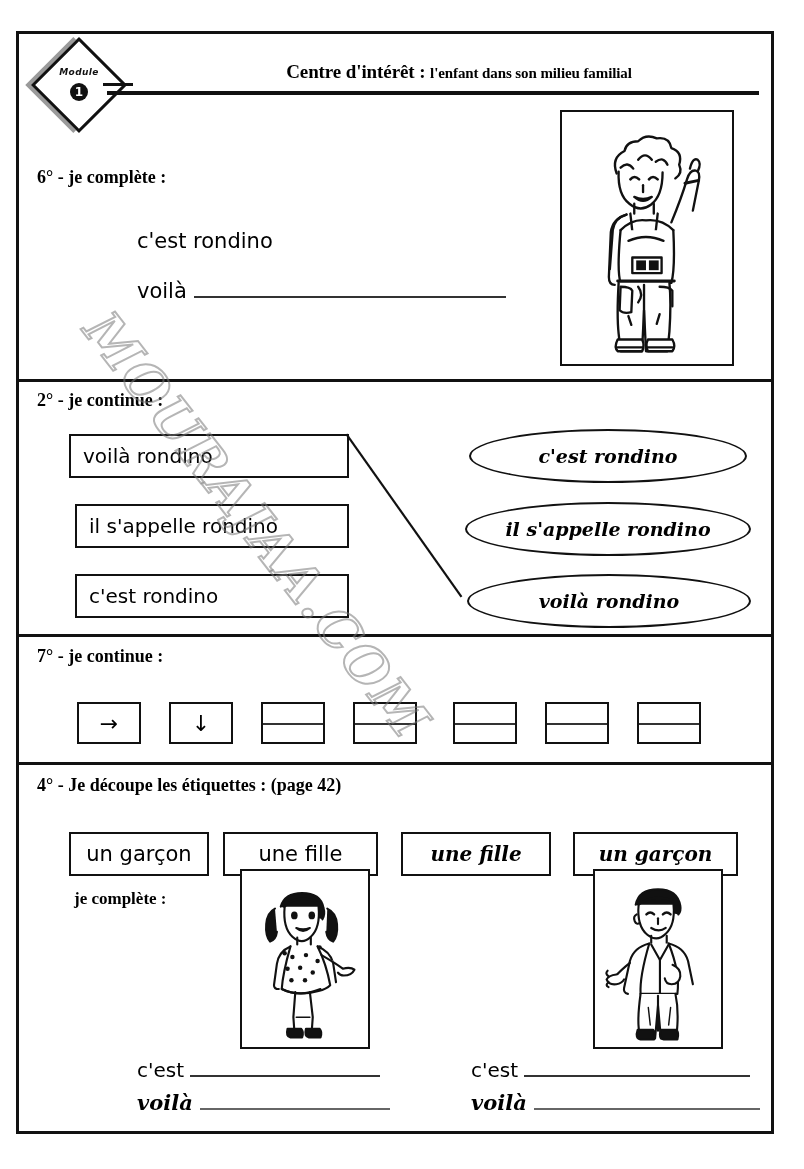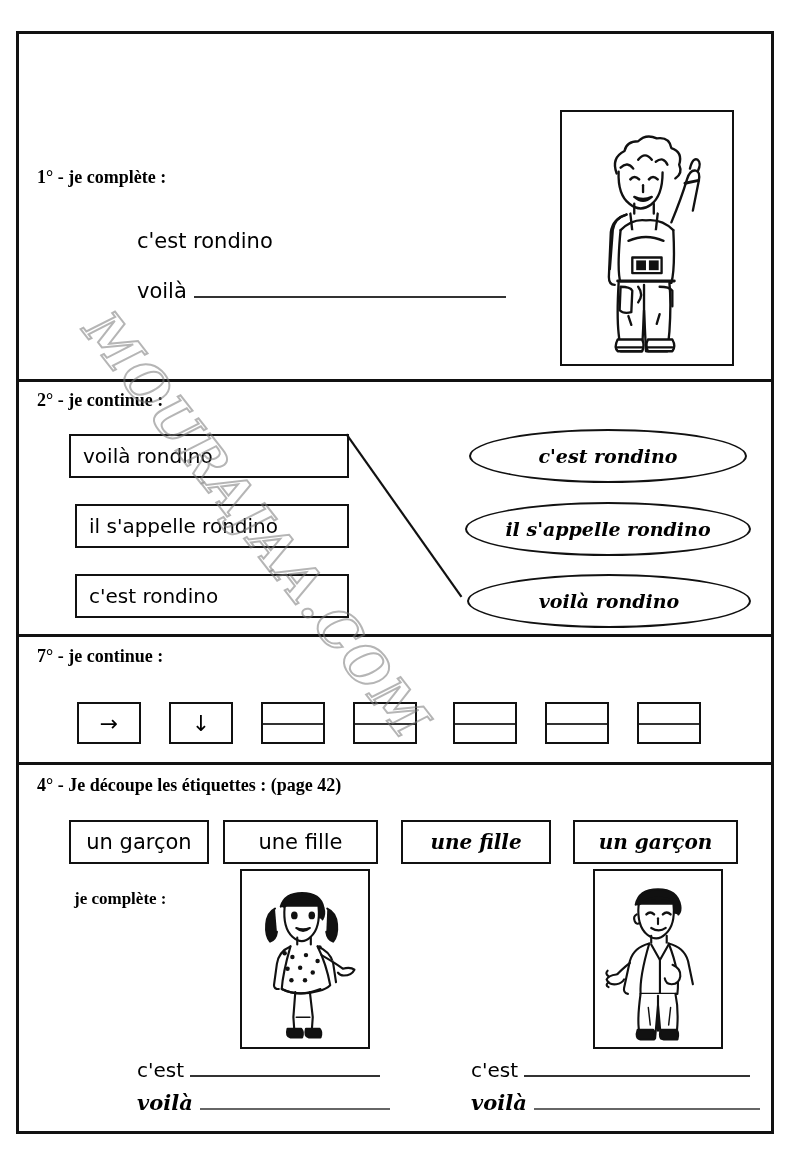--- a/index.html
+++ b/index.html
@@ -209,20 +209,21 @@
 
   
   .tag-box {
     position: absolute;
     border: 2px solid #111;
     box-sizing: border-box;
     background: #fff;
     display: flex;
     align-items: center;
     justify-content: center;
+    margin-top: 12px;
   }
   .tag-print {
     font-family: "DejaVu Sans", sans-serif;
     font-size: 21px;
   }
   .tag-cursive {
     font-family: "DejaVu Serif", serif;
     font-style: italic;
     font-weight: bold;
     font-size: 20px;
@@ -257,24 +258,41 @@
     pointer-events: none;
     white-space: nowrap;
     z-index: 40;
   }
 </style>
 </head>
 <body>
 
 <div class="page">
 
+  <div class="header">
+
+    <div class="module-badge">
+      <div class="module-diamond"></div>
+      <div class="module-word">Module</div>
+      <div class="module-num">1</div>
+    </div>
+
+    <div class="header-stub"></div>
+
+    <div class="header-title">
+      <span>Centre d'intérêt :</span>
+      <span class="sub">l'enfant dans son milieu familial</span>
+    </div>
+
+    <div class="header-rule"></div>
+  </div>
 
   <div class="section-divider" style="top:345px;"></div>
 
-  <div class="ex-title" style="left:18px; top:133px;">1° - je complète :</div>
+  <div class="ex-title" style="left:18px; top:133px;">6° - je complète :</div>
 
   <div class="ex1-line hand" style="left:118px; top:195px;">
     <span>c'est rondino</span>
   </div>
 
   <div class="ex1-line hand" style="left:118px; top:245px;">
     <span>voilà</span>
     <span class="blank" style="width:312px;"></span>
   </div>
 

